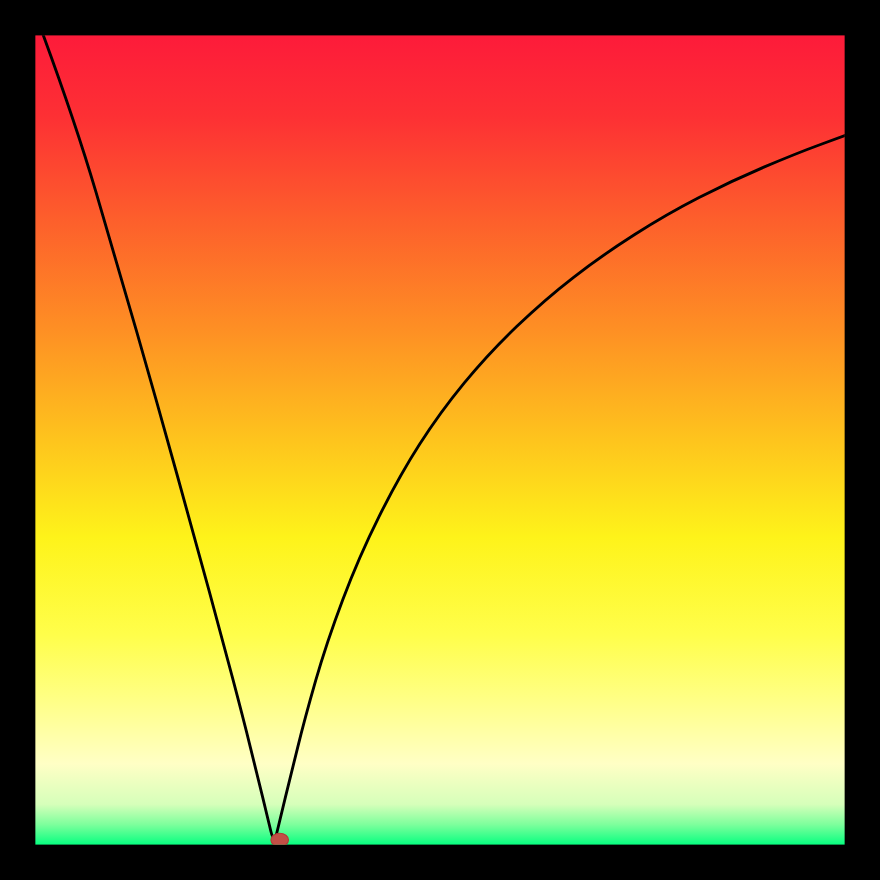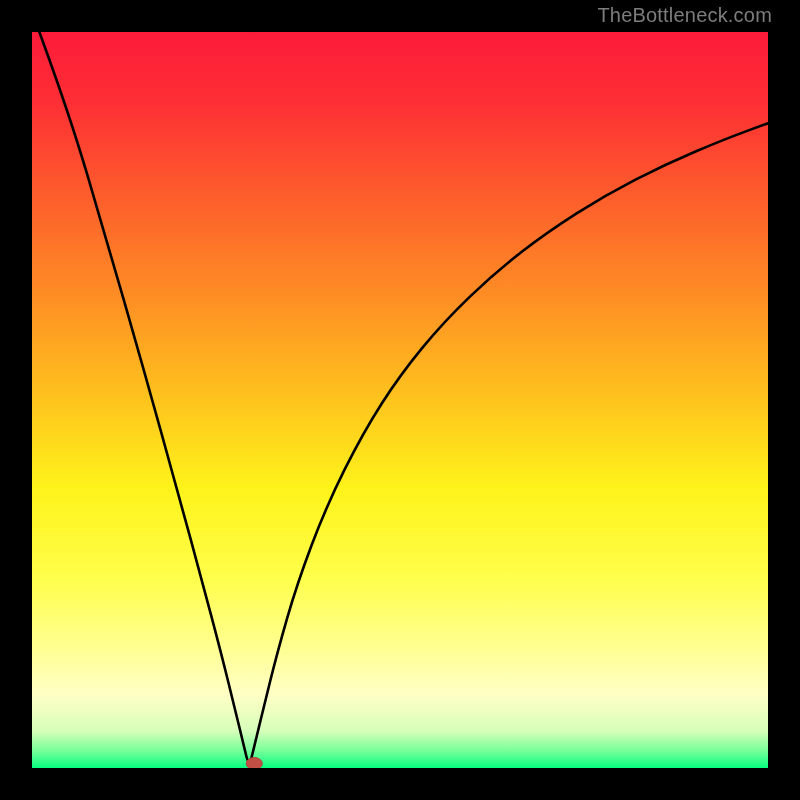--- a/index.html
+++ b/index.html
@@ -32,21 +32,20 @@
     font-size: 20px;
     letter-spacing: 0.2px;
     font-weight: 400;
   }
   svg { display: block; }
 </style>
 </head>
 <body>
 
 <div class="frame">
-  <div class="attribution">TheBottleneck.com</div>
 
   <div class="plot-area">
     <svg width="736" height="736" viewBox="0 0 736 736" preserveAspectRatio="none">
       <defs>
         <linearGradient id="bg-grad" x1="0" y1="0" x2="0" y2="1">
             <stop offset="0.00%" stop-color="#fd1b3a"></stop>
             <stop offset="10.00%" stop-color="#fd3034"></stop>
             <stop offset="22.00%" stop-color="#fd5c2c"></stop>
             <stop offset="36.00%" stop-color="#fe8e24"></stop>
             <stop offset="50.00%" stop-color="#fec41d"></stop>

